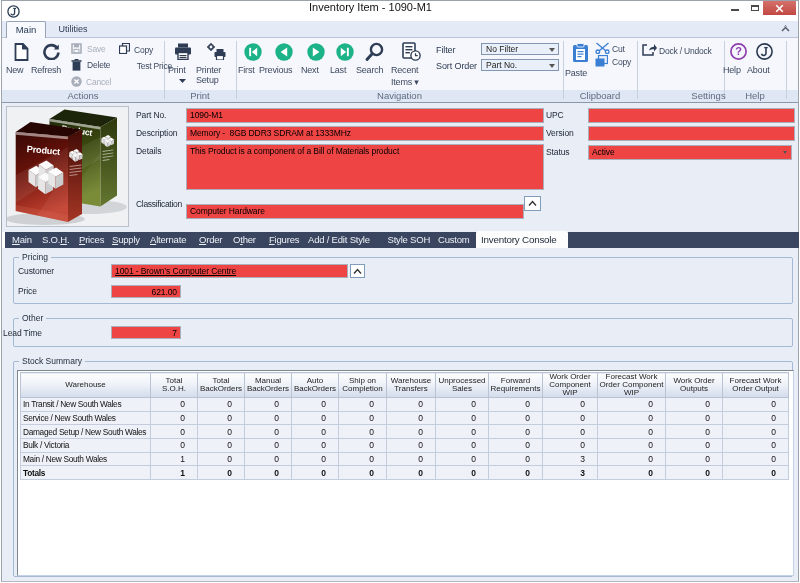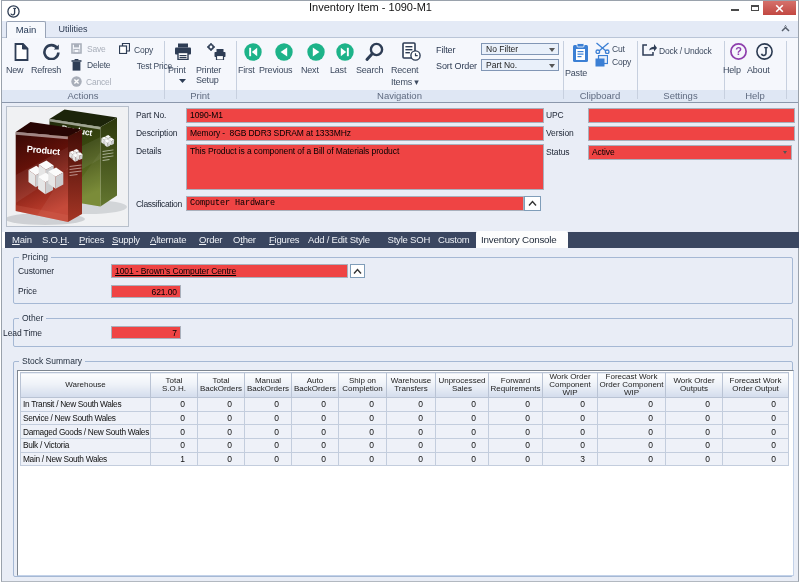--- a/index.html
+++ b/index.html
@@ -39,21 +39,21 @@
 <div class="sep" style="left:164px;"></div>
 <div class="sep" style="left:236px;"></div>
 <div class="sep" style="left:563px;"></div>
 <div class="sep" style="left:637px;"></div>
 <div class="sep" style="left:724px;"></div>
 <div class="sep" style="left:786px;"></div>
 <div class="grplbl" style="left:2px;width:162px;">Actions</div>
 <div class="grplbl" style="left:164px;width:72px;">Print</div>
 <div class="grplbl" style="left:236px;width:327px;">Navigation</div>
 <div class="grplbl" style="left:563px;width:74px;">Clipboard</div>
-<div class="grplbl" style="left:637px;width:87px;">Settings</div>
+<div class="grplbl" style="left:665px;width:87px;">Settings</div>
 <div class="grplbl" style="left:724px;width:62px;">Help</div>
 
 <svg class="abs" style="left:781px;top:25px;" width="9" height="7" viewBox="0 0 9 7">
     <path d="M1 6 L4.5 2.5 L8 6" fill="none" stroke="#555e6b" stroke-width="1.5"></path>
     <path d="M3.5 1.5 L4.5 0.5 L5.5 1.5" fill="none" stroke="#555e6b" stroke-width="1"></path>
   </svg>
 
 <svg class="abs" style="left:14px;top:43px;" width="15" height="18" viewBox="0 0 15 18">
     <path d="M1.5 1 H9 L13.5 5.5 V17 H1.5 Z" fill="#fff" stroke="#2e3d55" stroke-width="1.8"></path>
     <path d="M8.5 1 V6 H13.5" fill="#2e3d55" stroke="#2e3d55" stroke-width="1"></path>
@@ -295,21 +295,21 @@
     </g>
 </svg>
 
 <div class="lbl" style="left:136px;top:110px;">Part No.</div>
 <div class="inp" style="left:186px;top:108px;width:358px;height:15px;">1090-M1</div>
 <div class="lbl" style="left:136px;top:128px;">Description</div>
 <div class="inp" style="left:186px;top:126px;width:358px;height:15px;">Memory -&nbsp; 8GB DDR3 SDRAM at 1333MHz</div>
 <div class="lbl" style="left:136px;top:146px;">Details</div>
 <div class="inp" style="left:186px;top:144px;width:358px;height:46px;">This Product is a component of a Bill of Materials product</div>
 <div class="lbl" style="left:136px;top:199px;letter-spacing:-0.3px;">Classification</div>
-<div class="inp" style="left:186px;top:196px;width:338px;height:15px;font-family:Liberation Mono, monospace;">Computer Hardware</div>
+<div class="inp" style="left:186px;top:204px;width:338px;height:15px;">Computer Hardware</div>
 <div class="abs" style="left:524px;top:196px;width:17px;height:15px;background:#fff;border:1px solid #7f9db9;">
     <svg style="position:absolute;left:3px;top:3px;" width="9" height="7" viewBox="0 0 9 7">
       <path d="M1 5.5 L4.5 1.5 L8 5.5" fill="none" stroke="#333" stroke-width="1.4"></path>
     </svg>
   </div>
 
 <div class="lbl" style="left:546px;top:110px;">UPC</div>
 <div class="inp" style="left:588px;top:108px;width:207px;height:15px;"></div>
 <div class="lbl" style="left:546px;top:128px;">Version</div>
 <div class="inp" style="left:588px;top:126px;width:207px;height:15px;"></div>
@@ -414,21 +414,21 @@
 <td style="box-sizing:border-box;border:1px solid #c3cddd;background:#eef1f8;font-size:8.5px;font-weight:normal;padding:0 12px 0 0;color:#111;text-align:right;">0</td>
 <td style="box-sizing:border-box;border:1px solid #c3cddd;background:#eef1f8;font-size:8.5px;font-weight:normal;padding:0 12px 0 0;color:#111;text-align:right;">0</td>
 <td style="box-sizing:border-box;border:1px solid #c3cddd;background:#eef1f8;font-size:8.5px;font-weight:normal;padding:0 12px 0 0;color:#111;text-align:right;">0</td>
 <td style="box-sizing:border-box;border:1px solid #c3cddd;background:#eef1f8;font-size:8.5px;font-weight:normal;padding:0 12px 0 0;color:#111;text-align:right;">0</td>
 <td style="box-sizing:border-box;border:1px solid #c3cddd;background:#eef1f8;font-size:8.5px;font-weight:normal;padding:0 12px 0 0;color:#111;text-align:right;">0</td>
 <td style="box-sizing:border-box;border:1px solid #c3cddd;background:#eef1f8;font-size:8.5px;font-weight:normal;padding:0 12px 0 0;color:#111;text-align:right;">0</td>
 <td style="box-sizing:border-box;border:1px solid #c3cddd;background:#eef1f8;font-size:8.5px;font-weight:normal;padding:0 12px 0 0;color:#111;text-align:right;">0</td>
 <td style="box-sizing:border-box;border:1px solid #c3cddd;background:#eef1f8;font-size:8.5px;font-weight:normal;padding:0 12px 0 0;color:#111;text-align:right;">0</td>
 </tr>
 <tr style="height:13.7px;">
-<td style="box-sizing:border-box;border:1px solid #c3cddd;background:#eef1f8;font-size:8.3px;letter-spacing:-0.3px;font-weight:normal;padding:0 0 0 2px;color:#111;white-space:nowrap;overflow:hidden;">Damaged Goods / New South Wales</td>
+<td style="box-sizing:border-box;border:1px solid #c3cddd;background:#eef1f8;font-size:8.3px;letter-spacing:-0.3px;font-weight:normal;padding:0 0 0 2px;color:#111;white-space:nowrap;overflow:hidden;">Damaged Setup / New South Wales</td>
 <td style="box-sizing:border-box;border:1px solid #c3cddd;background:#eef1f8;font-size:8.5px;font-weight:normal;padding:0 12px 0 0;color:#111;text-align:right;">0</td>
 <td style="box-sizing:border-box;border:1px solid #c3cddd;background:#eef1f8;font-size:8.5px;font-weight:normal;padding:0 12px 0 0;color:#111;text-align:right;">0</td>
 <td style="box-sizing:border-box;border:1px solid #c3cddd;background:#eef1f8;font-size:8.5px;font-weight:normal;padding:0 12px 0 0;color:#111;text-align:right;">0</td>
 <td style="box-sizing:border-box;border:1px solid #c3cddd;background:#eef1f8;font-size:8.5px;font-weight:normal;padding:0 12px 0 0;color:#111;text-align:right;">0</td>
 <td style="box-sizing:border-box;border:1px solid #c3cddd;background:#eef1f8;font-size:8.5px;font-weight:normal;padding:0 12px 0 0;color:#111;text-align:right;">0</td>
 <td style="box-sizing:border-box;border:1px solid #c3cddd;background:#eef1f8;font-size:8.5px;font-weight:normal;padding:0 12px 0 0;color:#111;text-align:right;">0</td>
 <td style="box-sizing:border-box;border:1px solid #c3cddd;background:#eef1f8;font-size:8.5px;font-weight:normal;padding:0 12px 0 0;color:#111;text-align:right;">0</td>
 <td style="box-sizing:border-box;border:1px solid #c3cddd;background:#eef1f8;font-size:8.5px;font-weight:normal;padding:0 12px 0 0;color:#111;text-align:right;">0</td>
 <td style="box-sizing:border-box;border:1px solid #c3cddd;background:#eef1f8;font-size:8.5px;font-weight:normal;padding:0 12px 0 0;color:#111;text-align:right;">0</td>
 <td style="box-sizing:border-box;border:1px solid #c3cddd;background:#eef1f8;font-size:8.5px;font-weight:normal;padding:0 12px 0 0;color:#111;text-align:right;">0</td>
@@ -457,16 +457,31 @@
 <td style="box-sizing:border-box;border:1px solid #c3cddd;background:#eef1f8;font-size:8.5px;font-weight:normal;padding:0 12px 0 0;color:#111;text-align:right;">0</td>
 <td style="box-sizing:border-box;border:1px solid #c3cddd;background:#eef1f8;font-size:8.5px;font-weight:normal;padding:0 12px 0 0;color:#111;text-align:right;">0</td>
 <td style="box-sizing:border-box;border:1px solid #c3cddd;background:#eef1f8;font-size:8.5px;font-weight:normal;padding:0 12px 0 0;color:#111;text-align:right;">0</td>
 <td style="box-sizing:border-box;border:1px solid #c3cddd;background:#eef1f8;font-size:8.5px;font-weight:normal;padding:0 12px 0 0;color:#111;text-align:right;">0</td>
 <td style="box-sizing:border-box;border:1px solid #c3cddd;background:#eef1f8;font-size:8.5px;font-weight:normal;padding:0 12px 0 0;color:#111;text-align:right;">0</td>
 <td style="box-sizing:border-box;border:1px solid #c3cddd;background:#eef1f8;font-size:8.5px;font-weight:normal;padding:0 12px 0 0;color:#111;text-align:right;">0</td>
 <td style="box-sizing:border-box;border:1px solid #c3cddd;background:#eef1f8;font-size:8.5px;font-weight:normal;padding:0 12px 0 0;color:#111;text-align:right;">3</td>
 <td style="box-sizing:border-box;border:1px solid #c3cddd;background:#eef1f8;font-size:8.5px;font-weight:normal;padding:0 12px 0 0;color:#111;text-align:right;">0</td>
 <td style="box-sizing:border-box;border:1px solid #c3cddd;background:#eef1f8;font-size:8.5px;font-weight:normal;padding:0 12px 0 0;color:#111;text-align:right;">0</td>
 <td style="box-sizing:border-box;border:1px solid #c3cddd;background:#eef1f8;font-size:8.5px;font-weight:normal;padding:0 12px 0 0;color:#111;text-align:right;">0</td>
+</tr>
+<tr style="height:13.7px;">
+<td style="box-sizing:border-box;border:1px solid #c3cddd;background:#eef1f8;font-size:8.3px;letter-spacing:-0.3px;font-weight:bold;padding:0 0 0 2px;color:#111;white-space:nowrap;overflow:hidden;">Totals</td>
+<td style="box-sizing:border-box;border:1px solid #c3cddd;background:#eef1f8;font-size:8.5px;font-weight:bold;padding:0 12px 0 0;color:#111;text-align:right;">1</td>
+<td style="box-sizing:border-box;border:1px solid #c3cddd;background:#eef1f8;font-size:8.5px;font-weight:bold;padding:0 12px 0 0;color:#111;text-align:right;">0</td>
+<td style="box-sizing:border-box;border:1px solid #c3cddd;background:#eef1f8;font-size:8.5px;font-weight:bold;padding:0 12px 0 0;color:#111;text-align:right;">0</td>
+<td style="box-sizing:border-box;border:1px solid #c3cddd;background:#eef1f8;font-size:8.5px;font-weight:bold;padding:0 12px 0 0;color:#111;text-align:right;">0</td>
+<td style="box-sizing:border-box;border:1px solid #c3cddd;background:#eef1f8;font-size:8.5px;font-weight:bold;padding:0 12px 0 0;color:#111;text-align:right;">0</td>
+<td style="box-sizing:border-box;border:1px solid #c3cddd;background:#eef1f8;font-size:8.5px;font-weight:bold;padding:0 12px 0 0;color:#111;text-align:right;">0</td>
+<td style="box-sizing:border-box;border:1px solid #c3cddd;background:#eef1f8;font-size:8.5px;font-weight:bold;padding:0 12px 0 0;color:#111;text-align:right;">0</td>
+<td style="box-sizing:border-box;border:1px solid #c3cddd;background:#eef1f8;font-size:8.5px;font-weight:bold;padding:0 12px 0 0;color:#111;text-align:right;">0</td>
+<td style="box-sizing:border-box;border:1px solid #c3cddd;background:#eef1f8;font-size:8.5px;font-weight:bold;padding:0 12px 0 0;color:#111;text-align:right;">3</td>
+<td style="box-sizing:border-box;border:1px solid #c3cddd;background:#eef1f8;font-size:8.5px;font-weight:bold;padding:0 12px 0 0;color:#111;text-align:right;">0</td>
+<td style="box-sizing:border-box;border:1px solid #c3cddd;background:#eef1f8;font-size:8.5px;font-weight:bold;padding:0 12px 0 0;color:#111;text-align:right;">0</td>
+<td style="box-sizing:border-box;border:1px solid #c3cddd;background:#eef1f8;font-size:8.5px;font-weight:bold;padding:0 12px 0 0;color:#111;text-align:right;">0</td>
 </tr>
 </tbody>
     </table>
 </div>
 
 </body></html>

